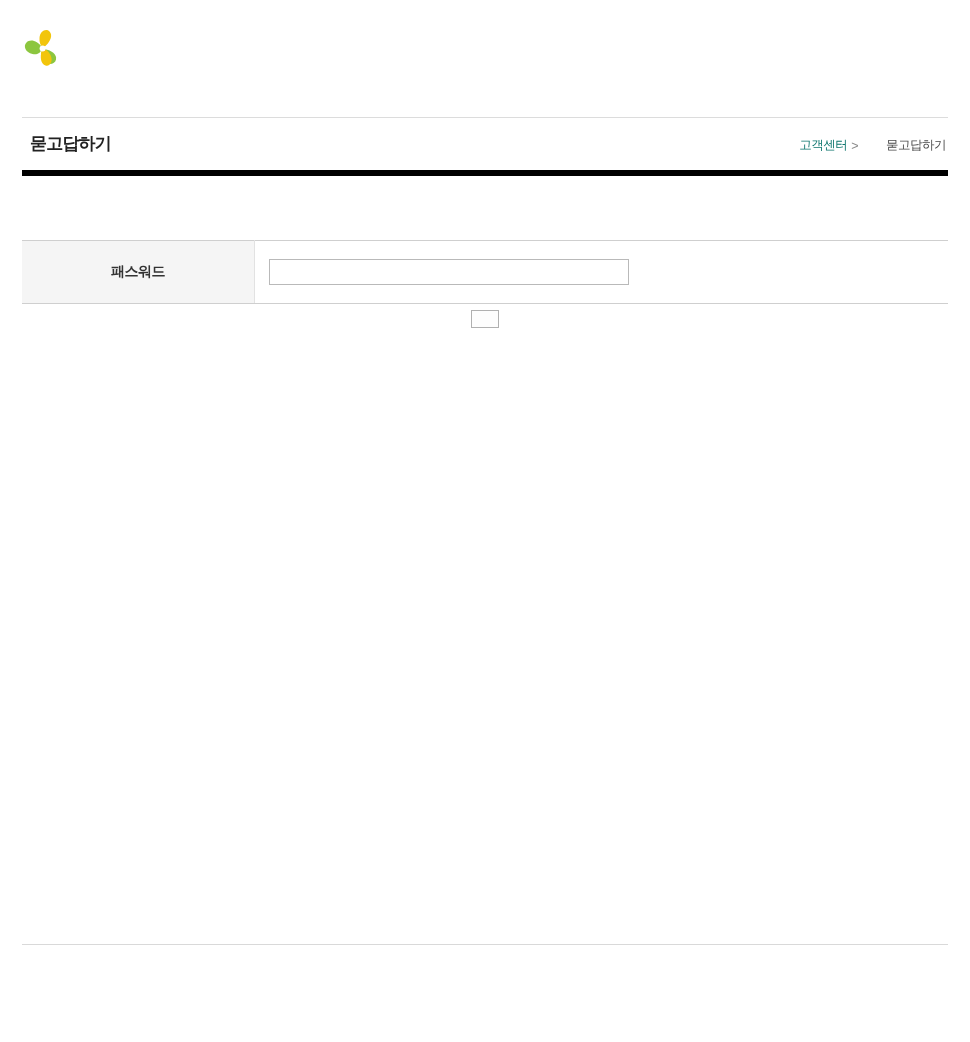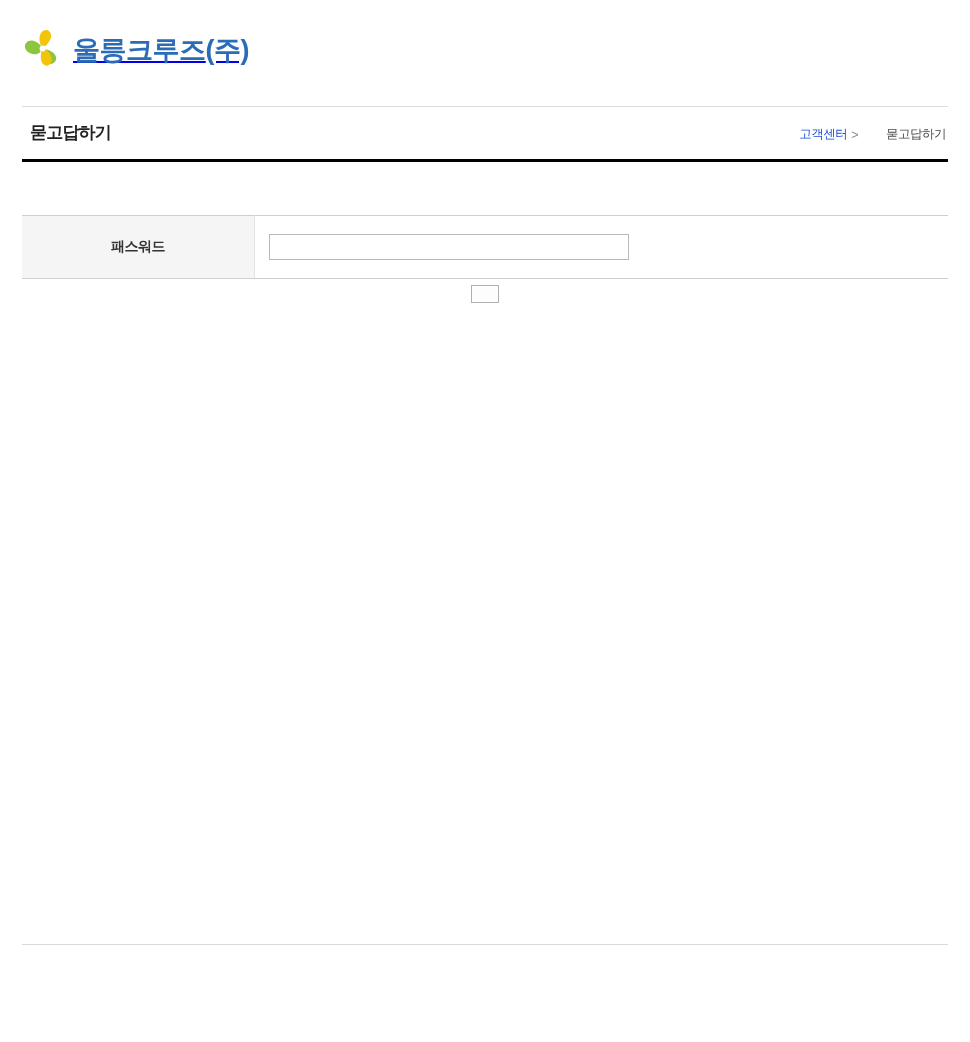--- a/index.html
+++ b/index.html
@@ -49,24 +49,24 @@
     letter-spacing: -0.5px;
     line-height: 1;
     white-space: nowrap;
   }
   .logo-text .t1 { color: #2b6cb6; }
   .logo-text .t2 { color: #2b6cb6; }
 
   
   .titlebar {
     position: relative;
-    margin: 1px 22px;
+    margin: 12px 22px;
     height: 52px;
     border-top: 1px solid #dcdcdc;
-    border-bottom: 3px solid #000000;
+    border-bottom: 6px solid #000000;
     background: #ffffff;
   }
   .page-title {
     position: absolute;
     left: 8px;
     top: 14px;
     font-size: 17px;
     font-weight: bold;
     color: #222222;
     letter-spacing: -0.8px;
@@ -76,21 +76,21 @@
     right: 2px;
     top: 19px;
     font-size: 12.5px;
     color: #6d6d6d;
     letter-spacing: -0.5px;
     display: flex;
     align-items: center;
     gap: 0;
     white-space: nowrap;
   }
-  .breadcrumb .crumb { color: #1d4ed8; }
+  .breadcrumb .crumb { color: #0f766e; }
   .breadcrumb .sep { margin: 0 4px 0 4px; color: #8a8a8a; }
   .breadcrumb .crumb-current {
     color: #4a4a4a;
     margin-left: 24px;
   }
 
   
   .content {
     position: relative;
     margin: 0 22px;
@@ -189,23 +189,20 @@
     <a class="logo-wrap" href="#">
       <span class="logo-mark">
         <svg width="42" height="44" viewBox="0 0 42 44" xmlns="http://www.w3.org/2000/svg" aria-hidden="true">
           <path d="M20.5 20C15 12 8 11 4.5 14.5c-3.6 3.6-1 10 6 11.5 3.8.8 7.5.3 10-6z" fill="#8cc63f"></path>
           <path d="M21 20c8-6 10-13 6.5-16.5C24 0 18 3 17.5 10c-.3 4 .8 7.5 3.5 10z" fill="#f2c50b"></path>
           <path d="M21 21c9 1 14 5.5 13 10.5-1 5-8 6.5-12.5 1.5-2.5-2.8-3.5-7-.5-12z" fill="#8cc63f"></path>
           <path d="M20 21c-2.5 9-1 15 3.5 16.5 4.5 1.4 8-4 5-10.5-1.7-3.7-4.6-6-8.5-6z" fill="#f2c50b"></path>
           <circle cx="20.6" cy="20.6" r="3" fill="#ffffff"></circle>
         </svg>
       </span>
-      <span class="logo-text">
-        <span class="t1">울릉크루즈</span><span class="t2">(주)</span>
-      </span>
     </a>
   </div>
 
   <div class="titlebar">
     <div class="page-title">묻고답하기</div>
     <div class="breadcrumb">
       <span class="crumb">고객센터</span>
       <span class="sep">&gt;</span>
       <span class="crumb-current">묻고답하기</span>
     </div>

